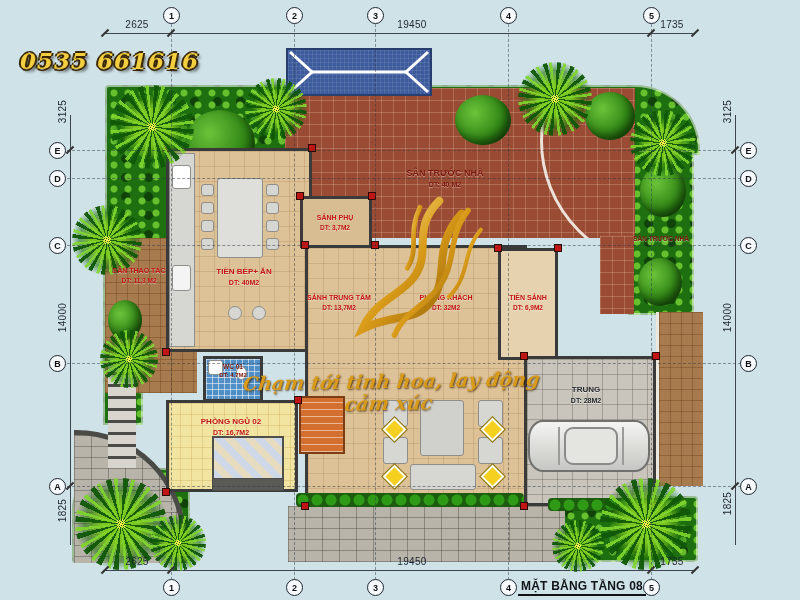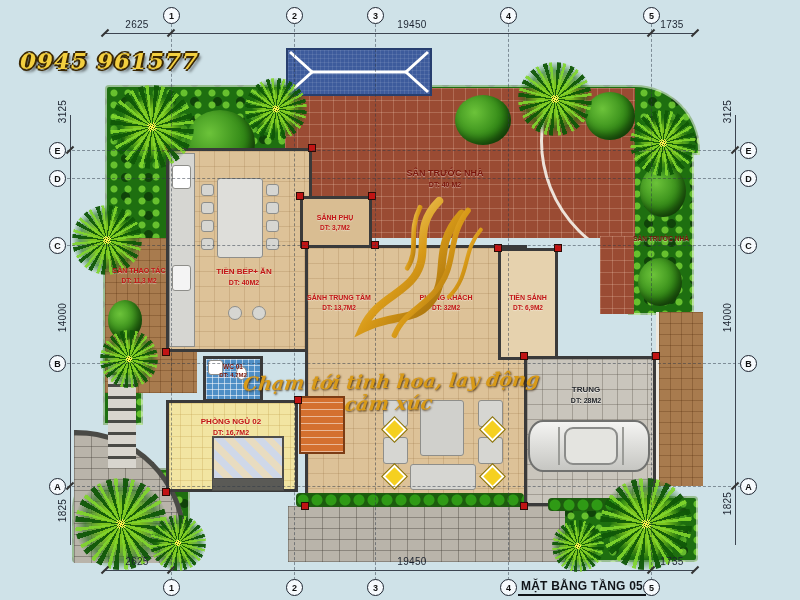--- a/index.html
+++ b/index.html
@@ -352,16 +352,16 @@
         <stop offset="1" stop-color="#8a5a06"></stop>
       </linearGradient>
     </defs>
     <path d="M62 4 C44 22 58 36 46 52 C38 63 22 66 14 84 C34 74 46 80 56 68 C70 52 56 34 76 12" fill="none" stroke="url(#gld)" stroke-width="5" stroke-linecap="round"></path>
     <path d="M80 10 C66 28 74 44 60 60 C52 70 40 74 34 88" fill="none" stroke="url(#gld)" stroke-width="3.5" stroke-linecap="round"></path>
     <path d="M50 8 C42 24 50 34 42 46" fill="none" stroke="url(#gld)" stroke-width="3" stroke-linecap="round"></path>
     <path d="M88 22 C76 36 82 50 68 64" fill="none" stroke="url(#gld)" stroke-width="2.5" stroke-linecap="round"></path>
   </svg>
   <div id="wm-slogan">Chạm tới tinh hoa, lay động cảm xúc</div>
 
-  <div id="logo-phone" class="gold-outline">0945 961577</div>
-
-  <div id="plan-title">MẶT BẰNG TẦNG 05</div>
+  <div id="logo-phone" class="gold-outline">0535 661616</div>
+
+  <div id="plan-title">MẶT BẰNG TẦNG 08</div>
 </div>
 
 </body></html>

